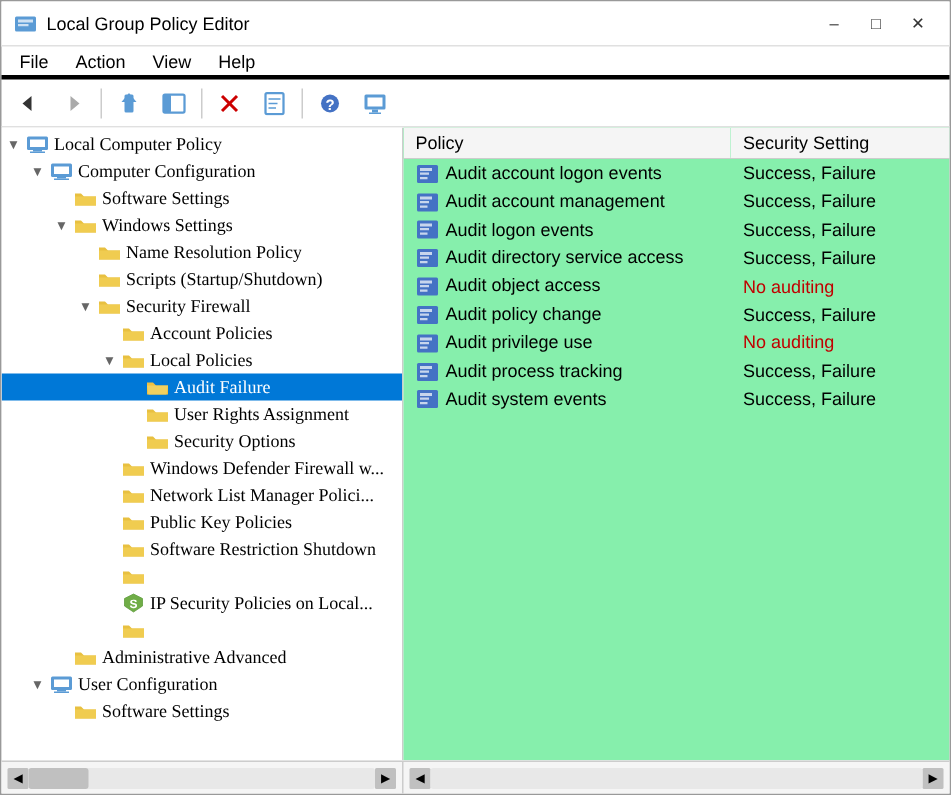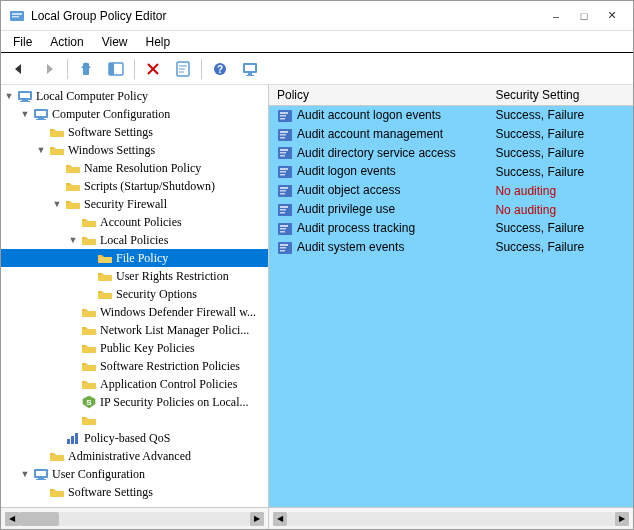--- a/index.html
+++ b/index.html
@@ -52,21 +52,21 @@
       display: flex;
       align-items: center;
       justify-content: center;
       color: #333;
     }
     .menu-bar {
       height: 22px;
       display: flex;
       align-items: center;
       padding: 0 4px;
-      border-bottom: 1px solid #000000;
+      border-bottom: 3px solid #000000;
       gap: 2px;
     }
     .menu-item {
       padding: 2px 8px;
       font-size: 12px;
       cursor: pointer;
       color: #000;
     }
     .toolbar {
       height: 32px;
@@ -103,21 +103,21 @@
       width: 268px;
       min-width: 268px;
       border-right: 1px solid #ccc;
       overflow-y: auto;
       overflow-x: hidden;
       background: #fff;
     }
     .right-pane {
       flex: 1;
       overflow-y: auto;
-      background: #7dd3fc;
+      background: #86efac;
     }
     .tree {
       padding: 2px 0;
       white-space: nowrap;
     }
     .tree-item {
       display: flex;
       align-items: center;
       height: 18px;
       cursor: pointer;
@@ -450,34 +450,34 @@
     <span style="width:80px;flex-shrink:0"></span>
     <span class="expand-btn empty">
       ▶
     </span>
     <span class="item-icon">
               <svg width="16" height="16">
                 <path d="M1,5 L1,13 L15,13 L15,7 L7,7 L5,5 Z" fill="#f0c040"></path>
                 <path d="M1,7 L2,13 L14,13 L15,7 Z" fill="#f0d060"></path>
               </svg>
             </span>
-    <span class="item-label">File Policy</span>
+    <span class="item-label">Audit Failure</span>
   </div>
           <div class="tree-item">
     <span style="width:80px;flex-shrink:0"></span>
     <span class="expand-btn empty">
       ▶
     </span>
     <span class="item-icon">
               <svg width="16" height="16">
                 <path d="M1,5 L1,13 L15,13 L15,7 L7,7 L5,5 Z" fill="#e8c040"></path>
                 <rect x="1" y="7" width="14" height="6" rx="0" fill="#f0cc50"></rect>
               </svg>
             </span>
-    <span class="item-label">User Rights Restriction</span>
+    <span class="item-label">User Rights Assignment</span>
   </div>
           <div class="tree-item">
     <span style="width:80px;flex-shrink:0"></span>
     <span class="expand-btn empty">
       ▶
     </span>
     <span class="item-icon">
               <svg width="16" height="16">
                 <path d="M1,5 L1,13 L15,13 L15,7 L7,7 L5,5 Z" fill="#e8c040"></path>
                 <rect x="1" y="7" width="14" height="6" rx="0" fill="#f0cc50"></rect>
@@ -528,34 +528,33 @@
     <span style="width:64px;flex-shrink:0"></span>
     <span class="expand-btn empty">
       ▶
     </span>
     <span class="item-icon">
               <svg width="16" height="16">
                 <path d="M1,5 L1,13 L15,13 L15,7 L7,7 L5,5 Z" fill="#e8c040"></path>
                 <rect x="1" y="7" width="14" height="6" rx="0" fill="#f0cc50"></rect>
               </svg>
             </span>
-    <span class="item-label">Software Restriction Policies</span>
-  </div>
-          <div class="tree-item">
-    <span style="width:64px;flex-shrink:0"></span>
-    <span class="expand-btn empty">
-      ▶
-    </span>
-    <span class="item-icon">
-              <svg width="16" height="16">
-                <path d="M1,5 L1,13 L15,13 L15,7 L7,7 L5,5 Z" fill="#e8c040"></path>
-                <rect x="1" y="7" width="14" height="6" rx="0" fill="#f0cc50"></rect>
-              </svg>
-            </span>
-    <span class="item-label">Application Control Policies</span>
+    <span class="item-label">Software Restriction Shutdown</span>
+  </div>
+          <div class="tree-item">
+    <span style="width:64px;flex-shrink:0"></span>
+    <span class="expand-btn empty">
+      ▶
+    </span>
+    <span class="item-icon">
+              <svg width="16" height="16">
+                <path d="M1,5 L1,13 L15,13 L15,7 L7,7 L5,5 Z" fill="#e8c040"></path>
+                <rect x="1" y="7" width="14" height="6" rx="0" fill="#f0cc50"></rect>
+              </svg>
+            </span>
   </div>
           <div class="tree-item">
     <span style="width:64px;flex-shrink:0"></span>
     <span class="expand-btn empty">
       ▶
     </span>
     <span class="item-icon">
               <svg width="16" height="16">
                 <polygon points="8,2 14,5 14,10 8,14 2,10 2,5" fill="#70ad47" stroke="#5a9a37" stroke-width="0.5"></polygon>
                 <text x="8" y="11" text-anchor="middle" fill="#fff" font-size="8" font-weight="bold">S</text>
@@ -567,34 +566,20 @@
     <span style="width:64px;flex-shrink:0"></span>
     <span class="expand-btn empty">
       ▶
     </span>
     <span class="item-icon">
               <svg width="16" height="16">
                 <path d="M1,5 L1,13 L15,13 L15,7 L7,7 L5,5 Z" fill="#e8c040"></path>
                 <rect x="1" y="7" width="14" height="6" rx="0" fill="#f0cc50"></rect>
               </svg>
             </span>
-  </div>
-          <div class="tree-item">
-    <span style="width:48px;flex-shrink:0"></span>
-    <span class="expand-btn empty">
-      ▶
-    </span>
-    <span class="item-icon">
-              <svg width="16" height="16">
-                <rect x="2" y="9" width="3" height="5" fill="#4472c4"></rect>
-                <rect x="6" y="6" width="3" height="8" fill="#4472c4"></rect>
-                <rect x="10" y="3" width="3" height="11" fill="#4472c4"></rect>
-              </svg>
-            </span>
-    <span class="item-label">Policy-based QoS</span>
   </div>
           <div class="tree-item">
     <span style="width:32px;flex-shrink:0"></span>
     <span class="expand-btn empty">
       ▶
     </span>
     <span class="item-icon">
               <svg width="16" height="16">
                 <path d="M1,5 L1,13 L15,13 L15,7 L7,7 L5,5 Z" fill="#e8c040"></path>
                 <rect x="1" y="7" width="14" height="6" rx="0" fill="#f0cc50"></rect>
@@ -664,45 +649,56 @@
     </td>
     <td class="status-success">Success, Failure</td>
   </tr>
             <tr>
     <td>
       <svg width="16" height="14" style="vertical-align:middle;margin-right:4px">
         <rect x="1" y="1" width="14" height="12" rx="1" fill="#4472c4"></rect>
         <rect x="3" y="3" width="8" height="2" fill="#fff" opacity="0.7"></rect>
         <rect x="3" y="6" width="6" height="1.5" fill="#fff" opacity="0.7"></rect>
         <rect x="3" y="9" width="5" height="1.5" fill="#fff" opacity="0.7"></rect>
+      </svg>Audit logon events
+    </td>
+    <td class="status-success">Success, Failure</td>
+  </tr>
+            <tr>
+    <td>
+      <svg width="16" height="14" style="vertical-align:middle;margin-right:4px">
+        <rect x="1" y="1" width="14" height="12" rx="1" fill="#4472c4"></rect>
+        <rect x="3" y="3" width="8" height="2" fill="#fff" opacity="0.7"></rect>
+        <rect x="3" y="6" width="6" height="1.5" fill="#fff" opacity="0.7"></rect>
+        <rect x="3" y="9" width="5" height="1.5" fill="#fff" opacity="0.7"></rect>
       </svg>Audit directory service access
     </td>
     <td class="status-success">Success, Failure</td>
   </tr>
             <tr>
     <td>
       <svg width="16" height="14" style="vertical-align:middle;margin-right:4px">
         <rect x="1" y="1" width="14" height="12" rx="1" fill="#4472c4"></rect>
         <rect x="3" y="3" width="8" height="2" fill="#fff" opacity="0.7"></rect>
         <rect x="3" y="6" width="6" height="1.5" fill="#fff" opacity="0.7"></rect>
         <rect x="3" y="9" width="5" height="1.5" fill="#fff" opacity="0.7"></rect>
-      </svg>Audit logon events
+      </svg>Audit object access
+    </td>
+    <td class="status-no-audit">No auditing</td>
+  </tr>
+            <tr>
+    <td>
+      <svg width="16" height="14" style="vertical-align:middle;margin-right:4px">
+        <rect x="1" y="1" width="14" height="12" rx="1" fill="#4472c4"></rect>
+        <rect x="3" y="3" width="8" height="2" fill="#fff" opacity="0.7"></rect>
+        <rect x="3" y="6" width="6" height="1.5" fill="#fff" opacity="0.7"></rect>
+        <rect x="3" y="9" width="5" height="1.5" fill="#fff" opacity="0.7"></rect>
+      </svg>Audit policy change
     </td>
     <td class="status-success">Success, Failure</td>
-  </tr>
-            <tr>
-    <td>
-      <svg width="16" height="14" style="vertical-align:middle;margin-right:4px">
-        <rect x="1" y="1" width="14" height="12" rx="1" fill="#4472c4"></rect>
-        <rect x="3" y="3" width="8" height="2" fill="#fff" opacity="0.7"></rect>
-        <rect x="3" y="6" width="6" height="1.5" fill="#fff" opacity="0.7"></rect>
-        <rect x="3" y="9" width="5" height="1.5" fill="#fff" opacity="0.7"></rect>
-      </svg>Audit object access
-    </td>
-    <td class="status-no-audit">No auditing</td>
   </tr>
             <tr>
     <td>
       <svg width="16" height="14" style="vertical-align:middle;margin-right:4px">
         <rect x="1" y="1" width="14" height="12" rx="1" fill="#4472c4"></rect>
         <rect x="3" y="3" width="8" height="2" fill="#fff" opacity="0.7"></rect>
         <rect x="3" y="6" width="6" height="1.5" fill="#fff" opacity="0.7"></rect>
         <rect x="3" y="9" width="5" height="1.5" fill="#fff" opacity="0.7"></rect>
       </svg>Audit privilege use
     </td>

